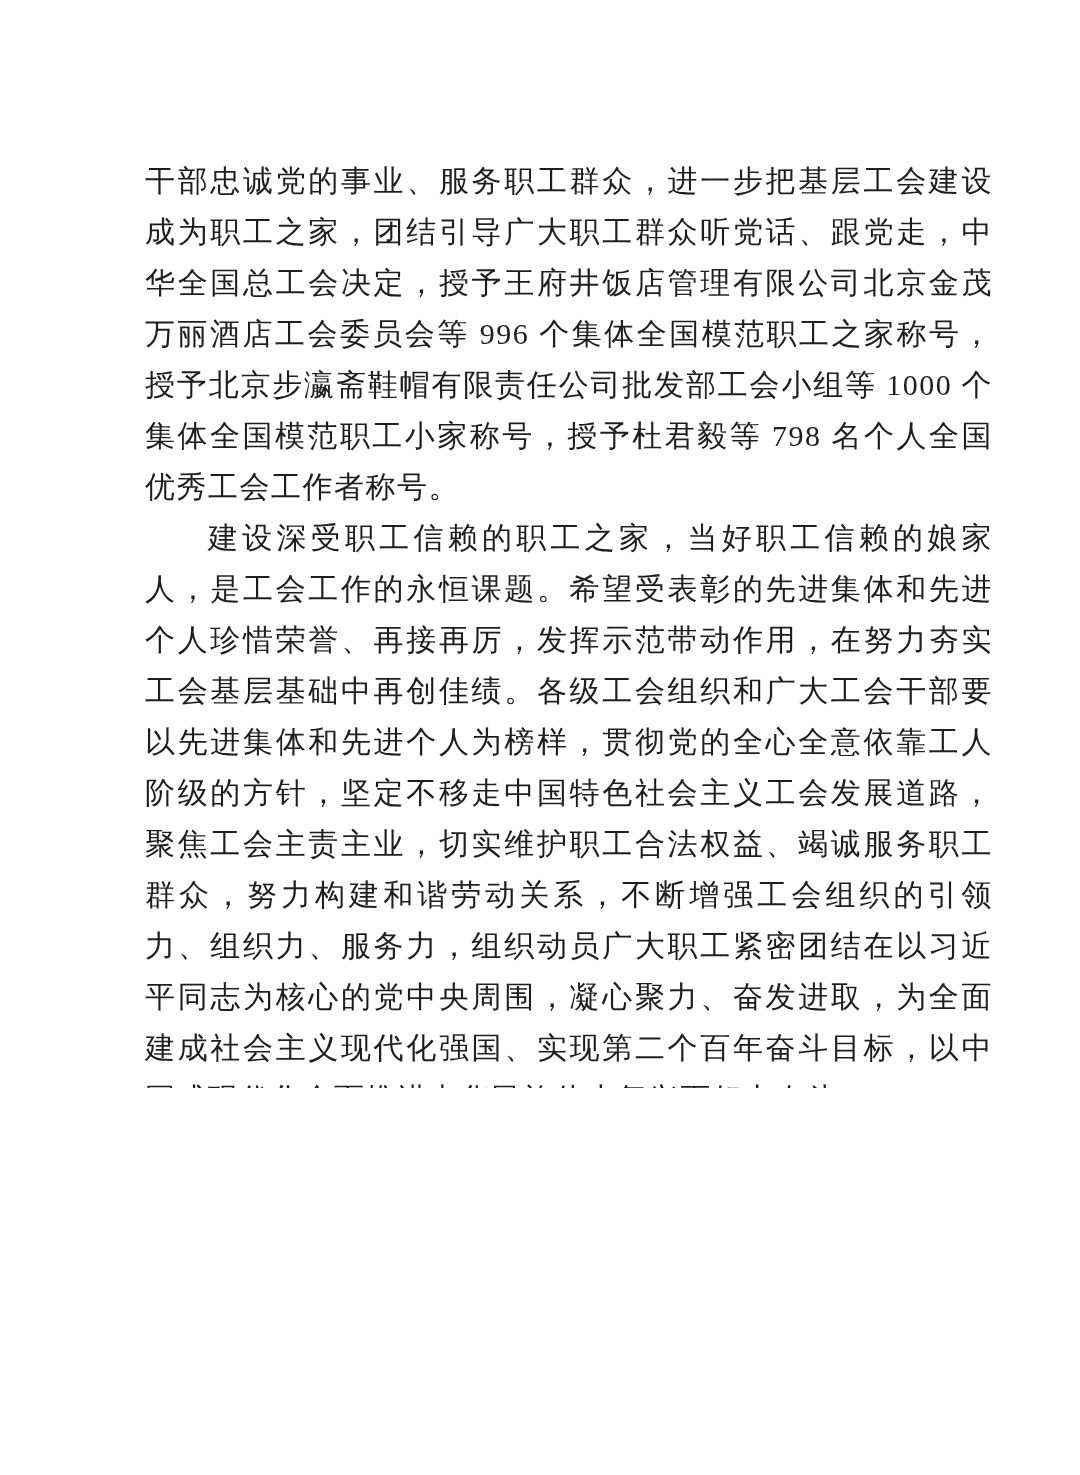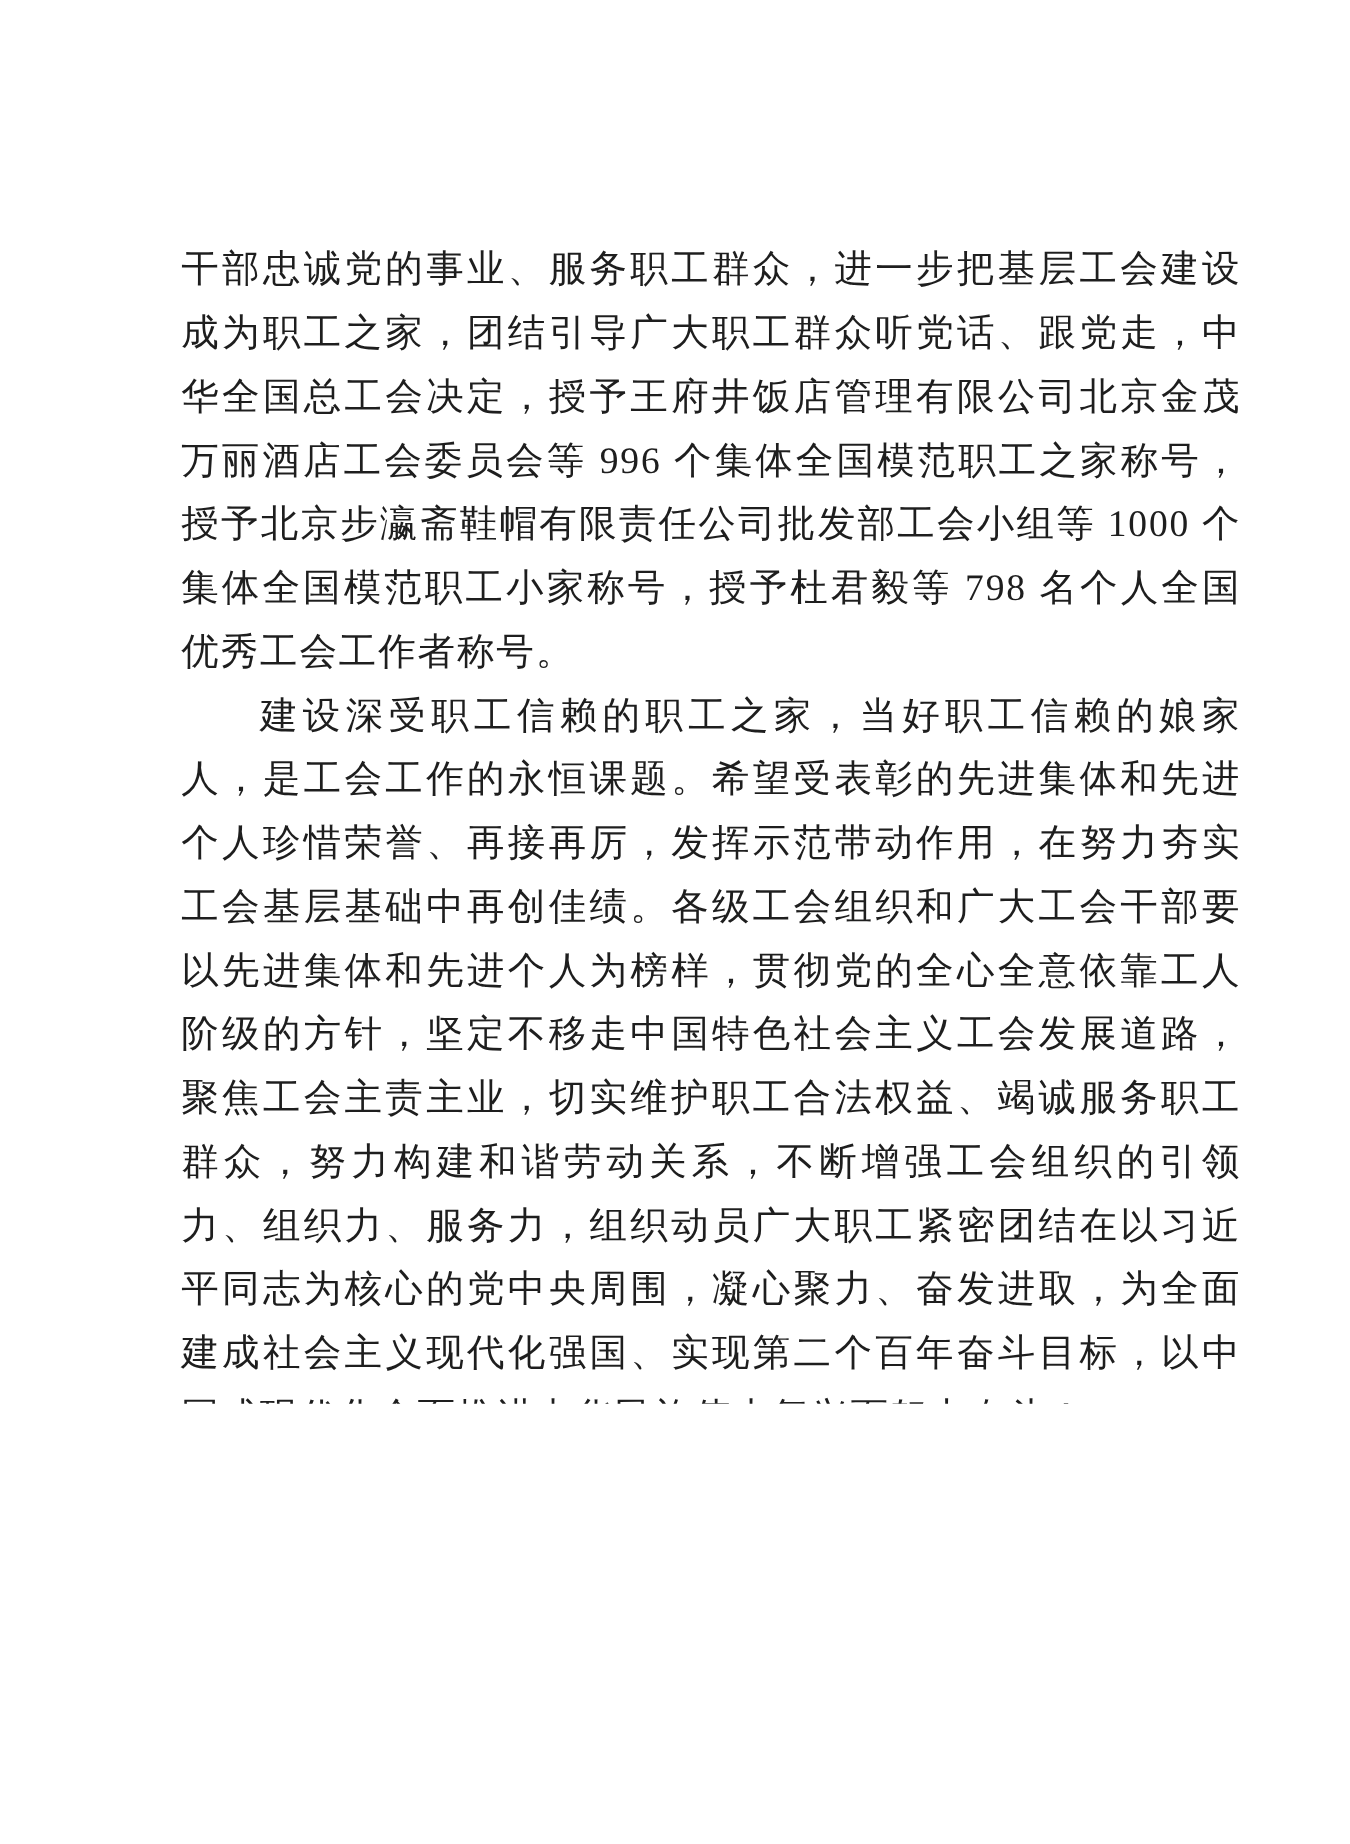--- a/index.html
+++ b/index.html
@@ -14,21 +14,20 @@
     color: #1e1e1e;
   }
   .page {
     position: relative;
     width: 1080px;
     height: 1088px;
     box-sizing: border-box;
     background: #ffffff;
     padding: 155px 87px 0 145px;
     overflow: hidden;
-    margin-top: 35px;
   }
   .body-text {
     font-size: 30px;
     line-height: 51px;
     letter-spacing: 1.5px;
   }
   .para {
     margin: 0;
     text-align: justify;
     text-justify: inter-character;

